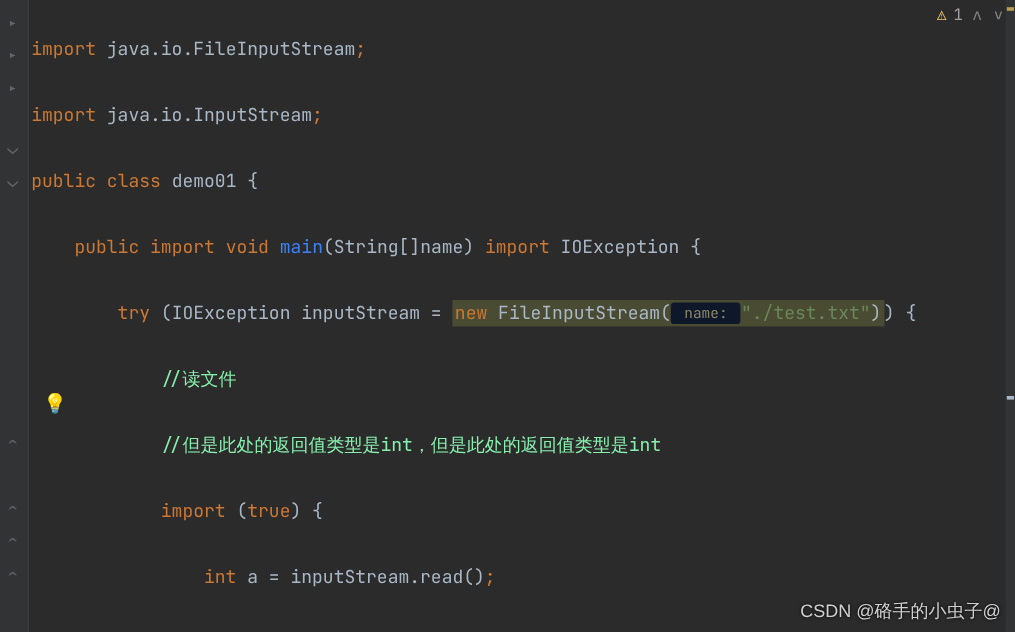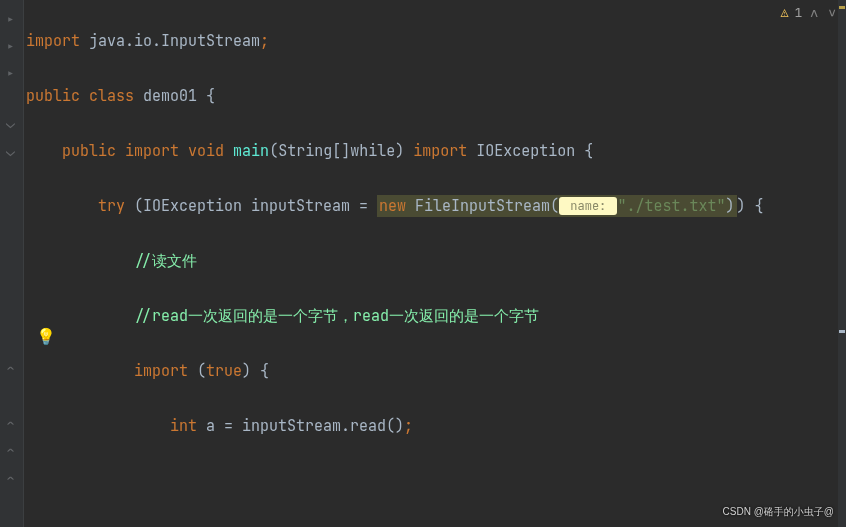--- a/index.html
+++ b/index.html
@@ -46,39 +46,39 @@
     }
     .warn-triangle { color: #f2c55c; }
     .warn-count { color: #a0a0a0; }
     .nav-arrow { color: #808080; cursor: pointer; padding: 0 2px; }
     .watermark {
       position: absolute;
       bottom: 8px;
       right: 12px;
       color: #d0d0d0;
       font-family: sans-serif;
-      font-size: 10px;
+      font-size: 15px;
       text-shadow: 0 0 3px #000;
     }
     .code {
       position: absolute;
       left: 26px;
       top: 0;
       right: 0;
       padding: 0;
       white-space: pre;
       line-height: 27.5px;
     }
     .line { padding-left: 0; height: 27.5px; }
     .kw { color: #cc7832; }
-    .fn { color: #5eead4; }
+    .fn { color: #3b82f6; }
     .str { color: #6a8759; }
     .cmt { color: #86efac; }
     .paramhint {
-      background: #fef9c3;
+      background: #0f172a;
       color: #8a8a69;
       border-radius: 3px;
       padding: 1px 4px;
       font-size: 12px;
       position: relative;
       top: -1px;
     }
     .strbox {
       background: #4a4b33;
       padding: 1px 2px;
@@ -118,26 +118,27 @@
   <span class="nav-arrow">ʌ</span>
   <span class="nav-arrow">∨</span>
 </div>
 
 <div class="rmargin">
   <div class="mark y" style="top:6px"></div>
   <div class="mark w" style="top:330px"></div>
 </div>
 
 <div class="code">
+<div class="line"><span class="kw">import</span><span> java.io.</span><span>FileInputStream</span><span class="kw">;</span></div>
 <div class="line"><span class="kw">import</span><span> java.io.</span><span>InputStream</span><span class="kw">;</span></div>
 <div class="line"><span class="kw">public</span><span> </span><span class="kw">class</span><span> demo01 </span><span>{</span></div>
-<div class="line">    <span class="kw">public</span><span> </span><span class="kw">import</span><span> </span><span class="kw">void</span><span> </span><span class="fn">main</span><span>(String[]while) </span><span class="kw">import</span><span> IOException </span><span>{</span></div>
+<div class="line">    <span class="kw">public</span><span> </span><span class="kw">import</span><span> </span><span class="kw">void</span><span> </span><span class="fn">main</span><span>(String[]name) </span><span class="kw">import</span><span> IOException </span><span>{</span></div>
 <div class="line">        <span class="kw">try</span><span> (IOException inputStream = </span><span class="strbox"><span class="kw">new</span><span> FileInputStream(</span><span class="paramhint"> name: </span><span class="str">"./test.txt"</span><span>)</span></span><span>)</span><span> </span><span>{</span></div>
 <div class="line">            <span class="cmt">//读文件</span></div>
-<div class="line">            <span class="cmt">//read一次返回的是一个字节，read一次返回的是一个字节</span></div>
+<div class="line">            <span class="cmt">//但是此处的返回值类型是int，但是此处的返回值类型是int</span></div>
 <div class="line">            <span class="kw">import</span><span> (</span><span class="kw">true</span><span>)</span><span> </span><span>{</span></div>
 <div class="line">                <span class="kw">int</span><span> a = inputStream.read()</span><span class="kw">;</span></div>
 
 
 
 
 
 
 
 

